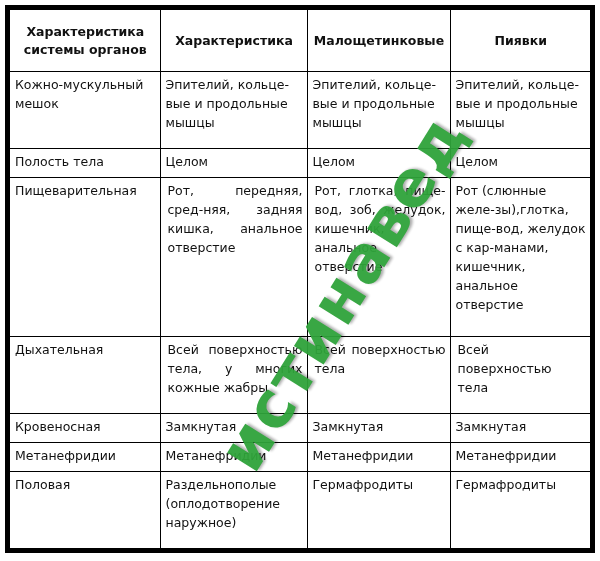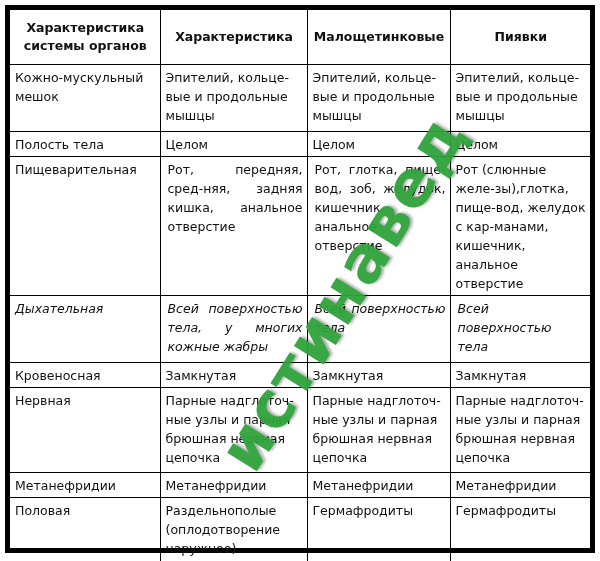--- a/index.html
+++ b/index.html
@@ -38,21 +38,21 @@
     font-weight: bold;
     vertical-align: middle;
     text-align: center;
     line-height: 18px;
     font-size: 12.5px;
   }
   tr.r-head { height: 54px; }
   tr.r-skin { height: 67px; }
   tr.r-cavity { height: 23px; }
   tr.r-digest { height: 104px; }
-  tr.r-resp { height: 67px; font-style: italic; }
+  tr.r-resp { height: 67px; }
   tr.r-blood { height: 23px; }
   tr.r-nerve { height: 85px; }
   tr.r-excr { height: 23px; }
   tr.r-repro { height: 67px; }
   .justify { text-align: justify; padding-left: 7px; }
   .watermark {
     position: absolute;
     left: 140px; top: 255px;
     transform: rotate(-58deg);
     transform-origin: center center;
@@ -108,26 +108,20 @@
       <td class="justify">Всей поверхностью тела, у многих кожные жабры</td>
       <td class="justify">Всей поверхностью тела</td>
       <td class="justify">Всей поверхностью тела</td>
     </tr>
     <tr class="r-blood">
       <td>Кровеносная</td>
       <td>Замкнутая</td>
       <td>Замкнутая</td>
       <td>Замкнутая</td>
     </tr>
-    <tr class="r-nerve">
-      <td>Нервная</td>
-      <td>Парные надглоточ-ные узлы и парная брюшная нервная цепочка</td>
-      <td>Парные надглоточ-ные узлы и парная брюшная нервная цепочка</td>
-      <td>Парные надглоточ-ные узлы и парная брюшная нервная цепочка</td>
-    </tr>
     <tr class="r-excr">
       <td>Метанефридии</td>
       <td>Метанефридии</td>
       <td>Метанефридии</td>
       <td>Метанефридии</td>
     </tr>
     <tr class="r-repro">
       <td>Половая</td>
       <td>Раздельнополые (оплодотворение наружное)</td>
       <td>Гермафродиты</td>

